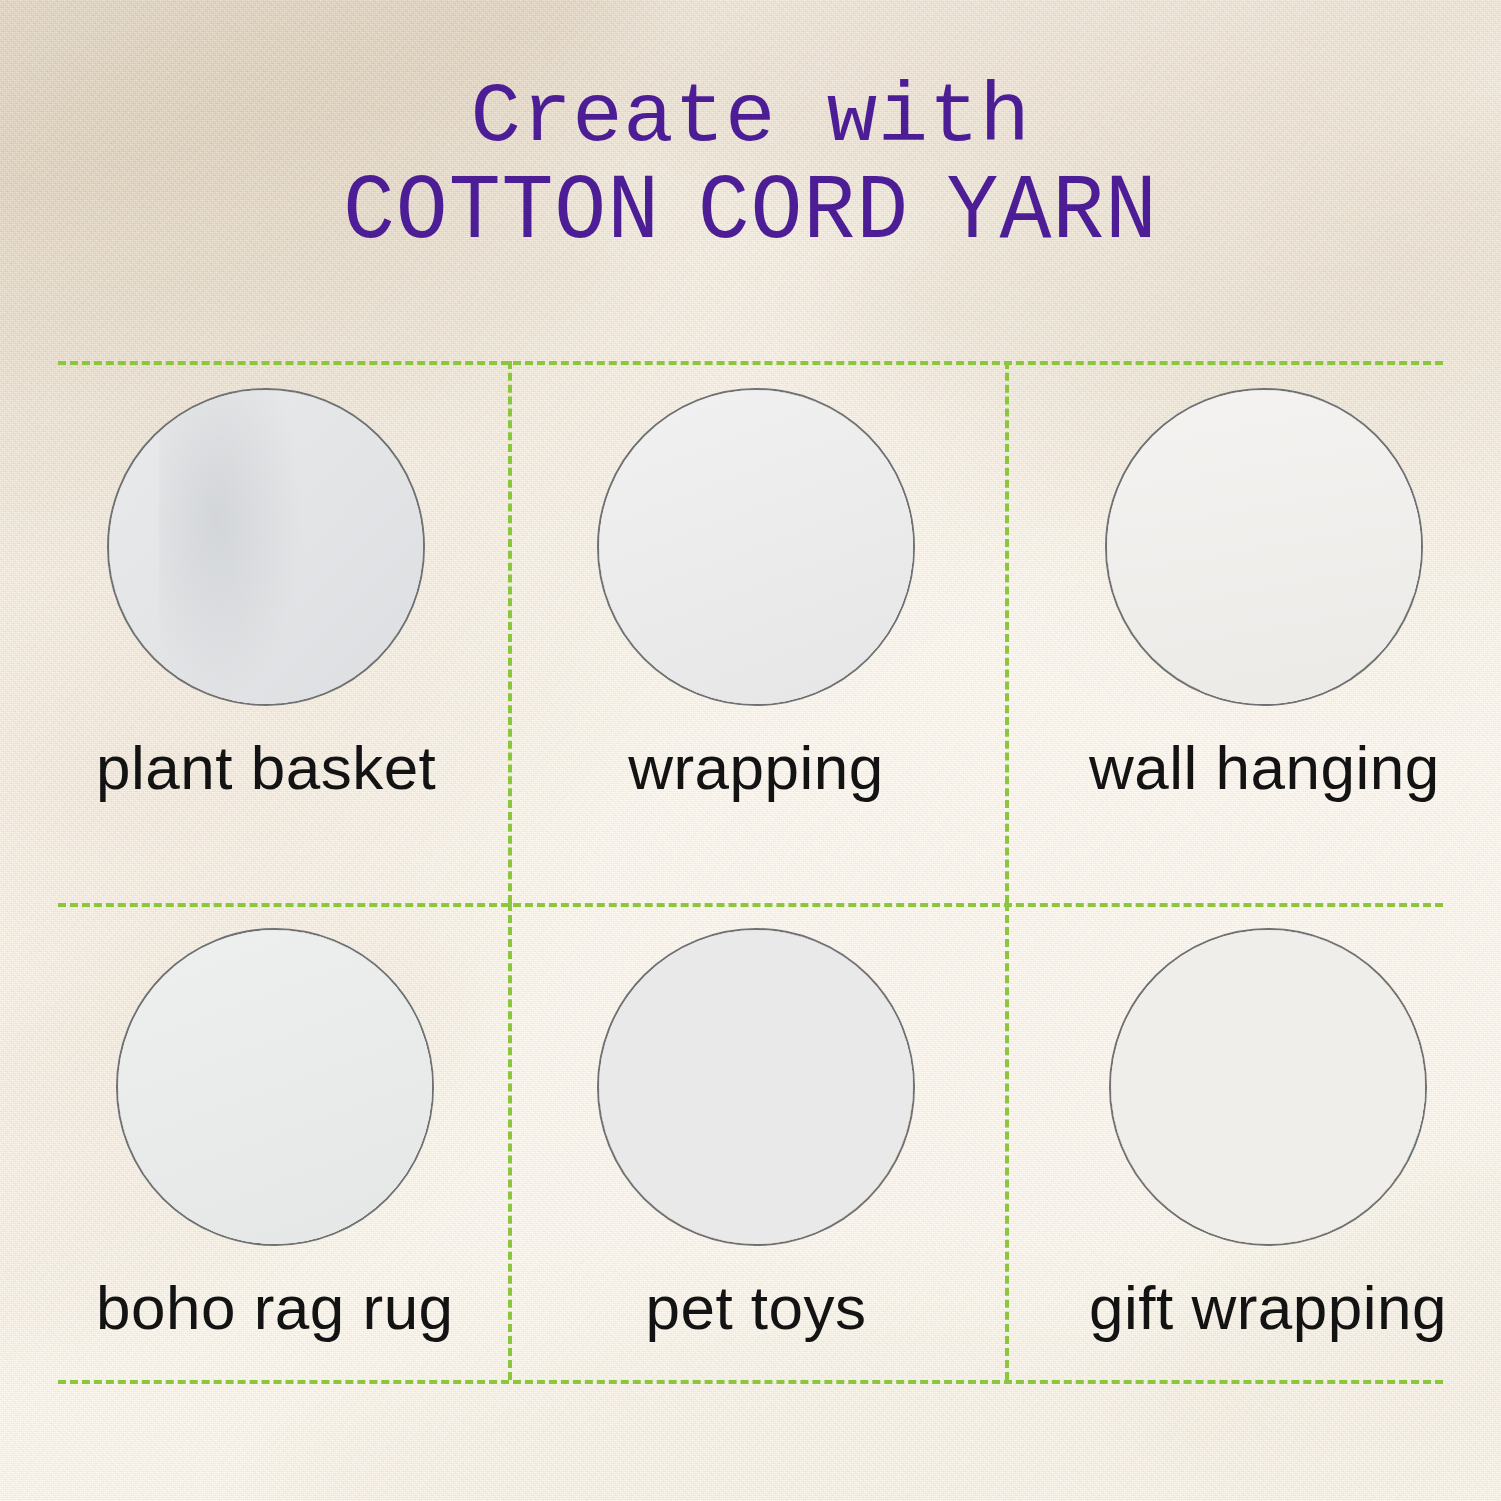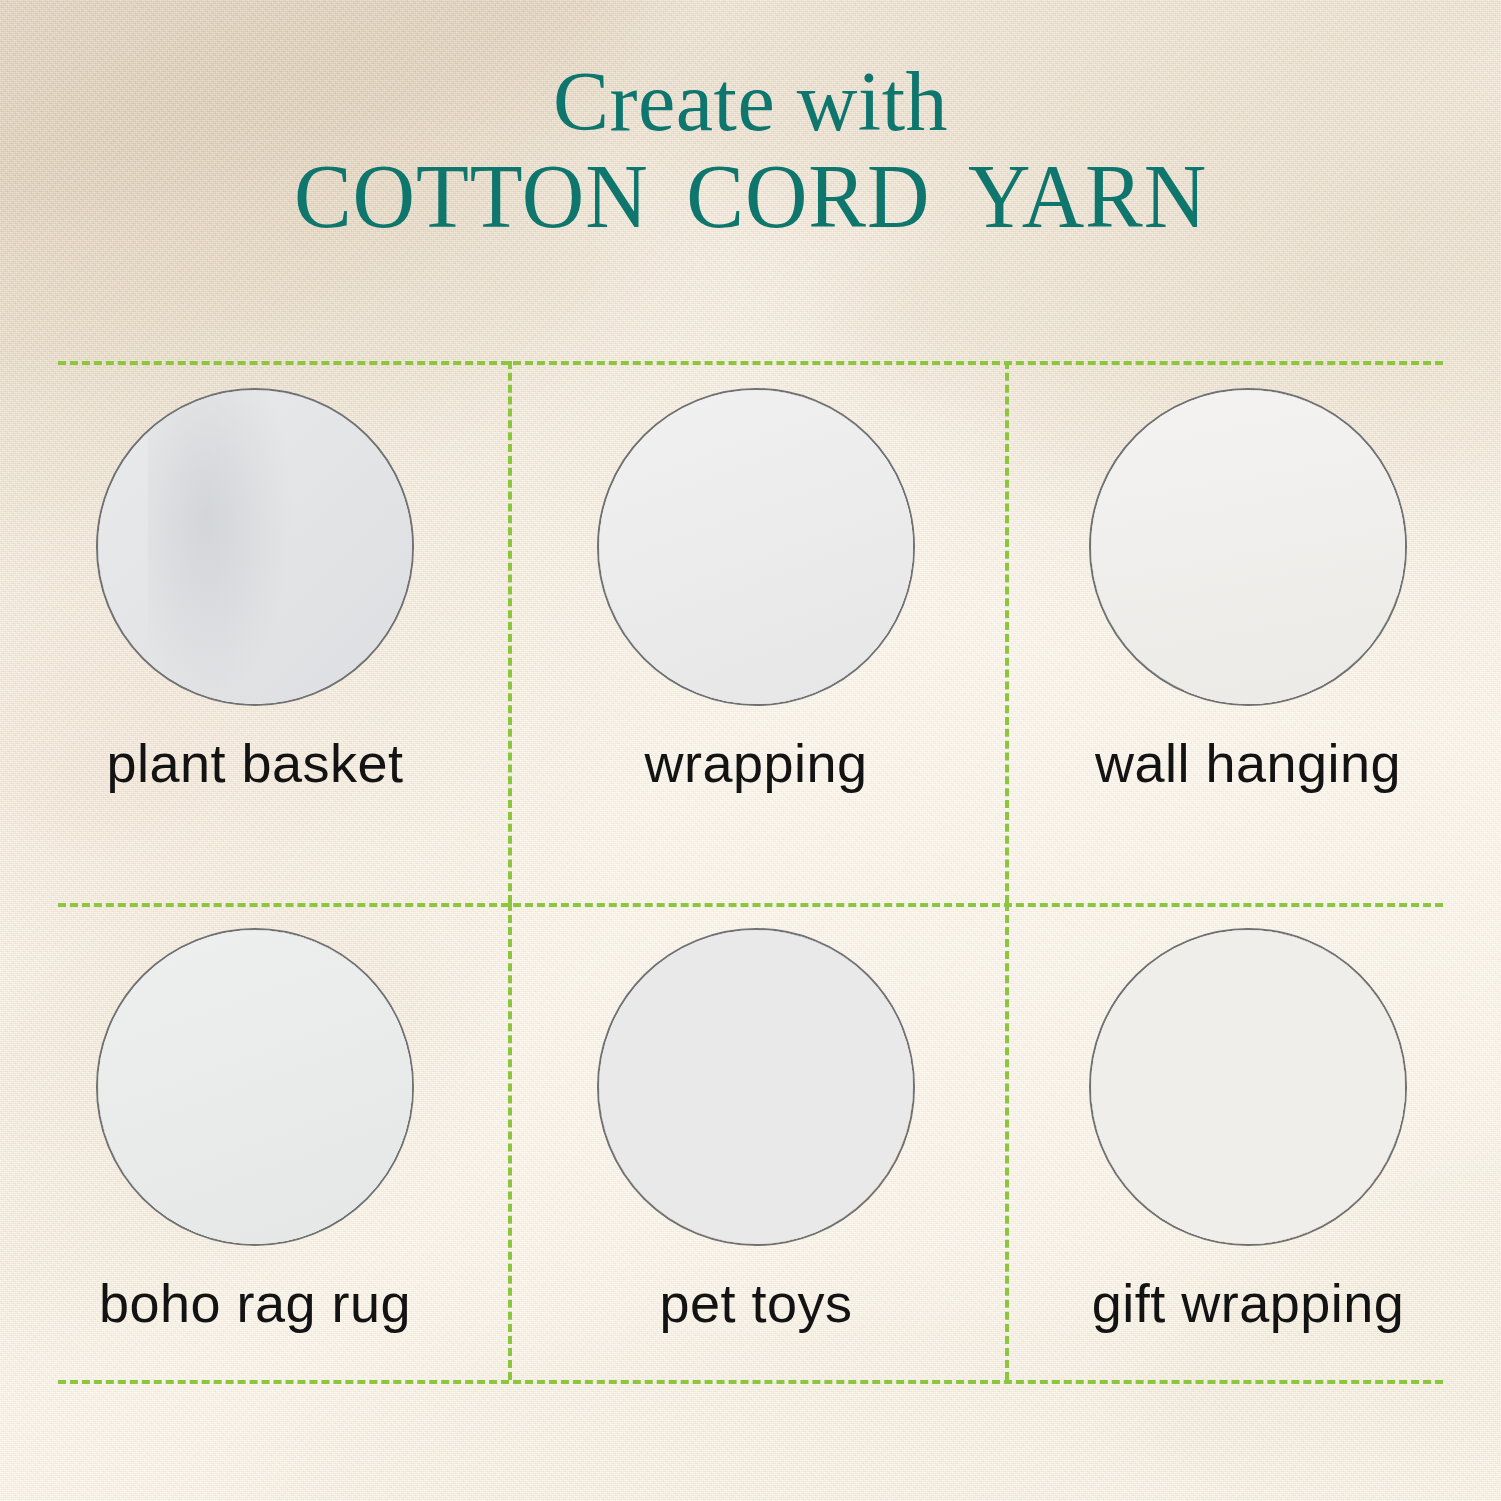--- a/index.html
+++ b/index.html
@@ -77,24 +77,24 @@
     background-image:
       repeating-linear-gradient(46deg,
         rgba(255,255,255,.5) 0 2px, rgba(170,148,118,.10) 2px 4px),
       repeating-linear-gradient(-46deg,
         rgba(255,255,255,.35) 0 3px, rgba(170,148,118,.07) 3px 6px);
   }
 
   
   .heading {
     position: absolute;
-    left: 0; right: 0; top: 60px;
+    left: 0; right: 0; top: 76px;
     text-align: center;
-    color: #0f766e;
-    font-family: Liberation Serif, serif;
+    color: #4c1d95;
+    font-family: Liberation Mono, monospace;
     z-index: 6;
   }
   .heading .line1 {
     font-size: 84px;
     line-height: 1.0;
     letter-spacing: .5px;
     font-weight: 400;
   }
   .heading .line2 {
     margin-top: 6px;
@@ -146,21 +146,21 @@
     height: 318px;
     border-radius: 50%;
     overflow: hidden;
     border: 2px solid #6f7173;
     box-sizing: border-box;
   }
   .cell .caption {
     margin-top: 26px;
     font-family: "Liberation Sans", sans-serif;
     font-weight: 300;
-    font-size: 54px;
+    font-size: 62px;
     letter-spacing: .5px;
     color: #131313;
     white-space: nowrap;
     text-align: center;
   }
 
   
   .c0 { left: 96px;  top: 388px; }
   .c1 { left: 597px; top: 388px; }
   .c2 { left: 1089px;top: 388px; }

